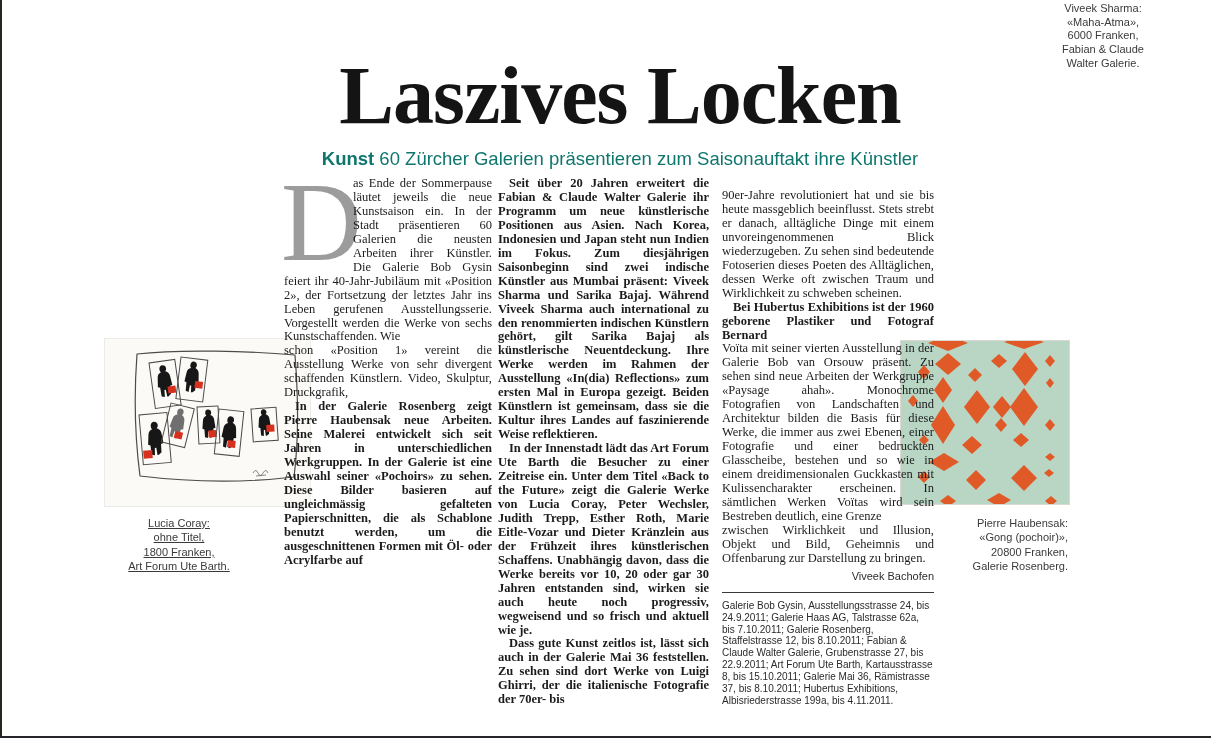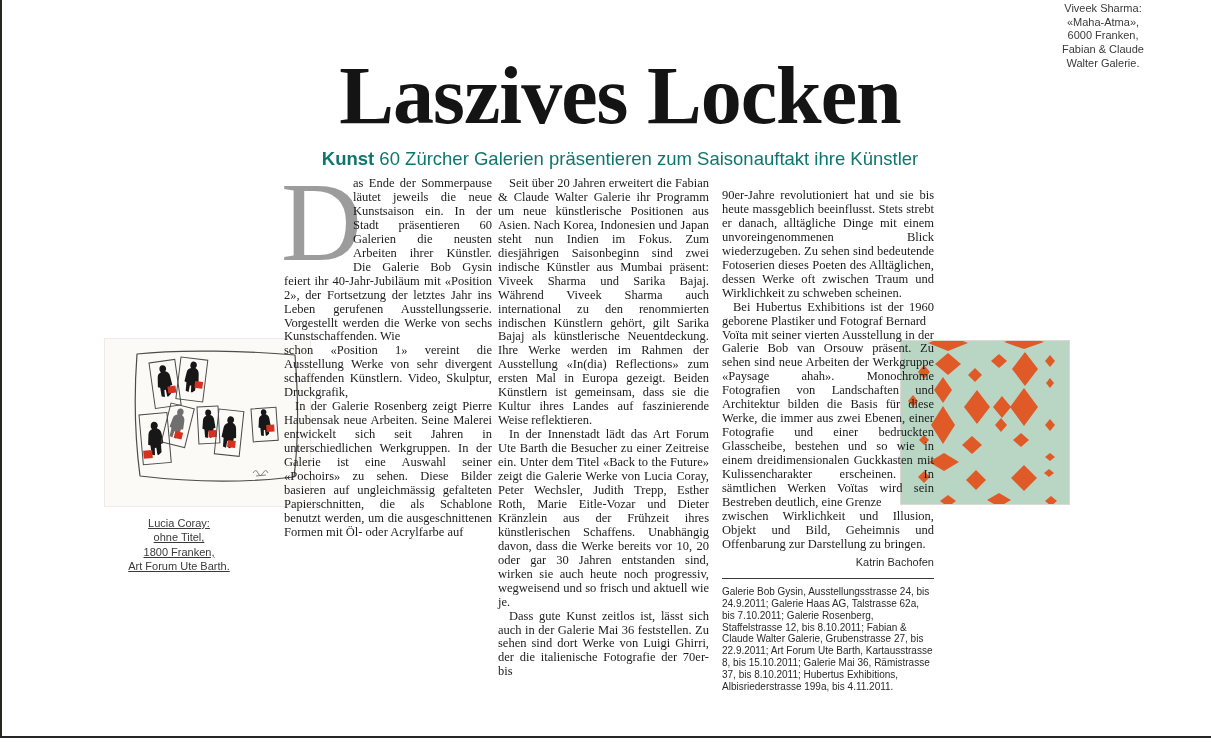--- a/index.html
+++ b/index.html
@@ -30,21 +30,21 @@
   #caption-left{left:99px;top:516px;width:160px;text-decoration:underline;}
   #caption-right{right:143px;top:516px;width:170px;text-align:right;}
 
   
   .col{position:absolute;top:177px;font-size:12.5px;line-height:13.95px;text-align:justify;
        hyphens:auto;color:#1b1b1b;}
   #col1{left:284px;width:208px;}
   #col2{left:498px;width:211px;}
   #col3{left:722px;width:212px;margin-top:12px;}
   .col p{margin:0;}
-  .indent{text-indent:11px;}
+  .indent{text-indent:11px;font-weight:bold;}
   .m56{margin-left:58px;}
   .m26{margin-left:28px;}
   .nr{margin-right:42px;}
 
   .dropcap{float:left;width:68px;margin:2px 4px 0 -3px;font-size:112px;line-height:86px;
            color:var(--dropcap-gray);font-family:"Liberation Serif","DejaVu Serif",serif;}
 
   #byline{margin-top:3px;font-size:11px;line-height:14px;color:#2d2d2d;text-align:right;}
   #listing-rule{border:0;border-top:1.6px solid #3a3a3a;margin:9px 0 7px 0;}
   #listing{font-size:10px;line-height:11.9px;color:#2a2a2a;text-align:left;text-indent:0;}
@@ -162,36 +162,42 @@
       <path class="diamond" d="M17 136 L23 130 L29 136 L23 142 Z"></path>
       <path class="diamond" d="M65 139 L75 129 L85 139 L75 149 Z"></path>
       <path class="diamond" d="M110 137 L123 124 L136 137 L123 150 Z"></path>
       <path class="diamond" d="M143 132 L148 128 L153 132 L148 136 Z"></path>
       <path class="diamond" d="M86 159 L98 152 L110 159 L98 166 Z"></path>
       <path class="diamond" d="M39 160 L47 154 L55 160 L47 166 Z"></path>
       <path class="diamond" d="M144 160 L150 155 L156 160 L150 165 Z"></path>
     </g>
   </svg>
 
+  <div id="caption-right" class="caption sans">
+    <div>Pierre Haubensak:</div>
+    <div>«Gong (pochoir)»,</div>
+    <div>20800 Franken,</div>
+    <div>Galerie Rosenberg.</div>
+  </div>
 
   <div id="col1" class="col">
     <p><span class="dropcap">D</span><span>as Ende der Sommerpause läutet jeweils die neue Kunstsaison ein. In der Stadt präsentieren 60 Galerien die neusten Arbeiten ihrer Künstler. Die Galerie Bob Gysin feiert ihr 40-Jahr-Jubiläum mit «Position 2», der Fortsetzung der letztes Jahr ins Leben gerufenen Ausstellungsserie. Vorgestellt werden die Werke von sechs Kunstschaffenden. Wie</span></p>
     <p class="m56">schon «Position 1» vereint die Ausstellung Werke von sehr divergent schaffenden Künstlern. Video, Skulptur, Druckgrafik,</p>
     <p class="indent">In der Galerie Rosenberg zeigt Pierre Haubensak neue Arbeiten. Seine Malerei entwickelt sich seit Jahren in unterschiedlichen Werkgruppen. In der Galerie ist eine Auswahl seiner «Pochoirs» zu sehen. Diese Bilder basieren auf ungleichmässig gefalteten Papierschnitten, die als Schablone benutzt werden, um die ausgeschnittenen Formen mit Öl- oder Acrylfarbe auf</p>
   </div>
 
   <div id="col2" class="col">
     <p class="indent">Seit über 20 Jahren erweitert die Fabian &amp; Claude Walter Galerie ihr Programm um neue künstlerische Positionen aus Asien. Nach Korea, Indonesien und Japan steht nun Indien im Fokus. Zum diesjährigen Saisonbeginn sind zwei indische Künstler aus Mumbai präsent: Viveek Sharma und Sarika Bajaj. Während Viveek Sharma auch international zu den renommierten indischen Künstlern gehört, gilt Sarika Bajaj als künstlerische Neuentdeckung. Ihre Werke werden im Rahmen der Ausstellung «In(dia) Reflections» zum ersten Mal in Europa gezeigt. Beiden Künstlern ist gemeinsam, dass sie die Kultur ihres Landes auf faszinierende Weise reflektieren.</p>
     <p class="indent">In der Innenstadt lädt das Art Forum Ute Barth die Besucher zu einer Zeitreise ein. Unter dem Titel «Back to the Future» zeigt die Galerie Werke von Lucia Coray, Peter Wechsler, Judith Trepp, Esther Roth, Marie Eitle-Vozar und Dieter Kränzlein aus der Frühzeit ihres künstlerischen Schaffens. Unabhängig davon, dass die Werke bereits vor 10, 20 oder gar 30 Jahren entstanden sind, wirken sie auch heute noch progressiv, wegweisend und so frisch und aktuell wie je.</p>
     <p class="indent">Dass gute Kunst zeitlos ist, lässt sich auch in der Galerie Mai 36 feststellen. Zu sehen sind dort Werke von Luigi Ghirri, der die italienische Fotografie der 70er- bis</p>
   </div>
 
   <div id="col3" class="col">
     <p>90er-Jahre revolutioniert hat und sie bis heute massgeblich beeinflusst. Stets strebt er danach, alltägliche Dinge mit einem unvoreingenommenen Blick wiederzugeben. Zu sehen sind bedeutende Fotoserien dieses Poeten des Alltäglichen, dessen Werke oft zwischen Traum und Wirklichkeit zu schweben scheinen.</p>
     <p class="indent">Bei Hubertus Exhibitions ist der 1960 geborene Plastiker und Fotograf Bernard</p>
     <p class="nr">Voïta mit seiner vierten Ausstellung in der Galerie Bob van Orsouw präsent. Zu sehen sind neue Arbeiten der Werkgruppe «Paysage ahah». Monochrome Fotografien von Landschaften und Architektur bilden die Basis für diese Werke, die immer aus zwei Ebenen, einer Fotografie und einer bedruckten Glasscheibe, bestehen und so wie in einem dreidimensionalen Guckkasten mit Kulissencharakter erscheinen. In sämtlichen Werken Voïtas wird sein Bestreben deutlich, eine Grenze</p>
     <p>zwischen Wirklichkeit und Illusion, Objekt und Bild, Geheimnis und Offenbarung zur Darstellung zu bringen.</p>
-    <div id="byline" class="sans">Katrin Bachofen</div>
+    <div id="byline" class="sans">Viveek Bachofen</div>
     <hr id="listing-rule">
     <p id="listing" class="sans">Galerie Bob Gysin, Ausstellungsstrasse 24, bis 24.9.2011; Galerie Haas AG, Talstrasse 62a, bis 7.10.2011; Galerie Rosenberg, Staffelstrasse 12, bis 8.10.2011; Fabian &amp; Claude Walter Galerie, Grubenstrasse 27, bis 22.9.2011; Art Forum Ute Barth, Kartausstrasse 8, bis 15.10.2011; Galerie Mai 36, Rämistrasse 37, bis 8.10.2011; Hubertus Exhibitions, Albisriederstrasse 199a, bis 4.11.2011.</p>
   </div>
 
 </div>
 
 </body></html>

